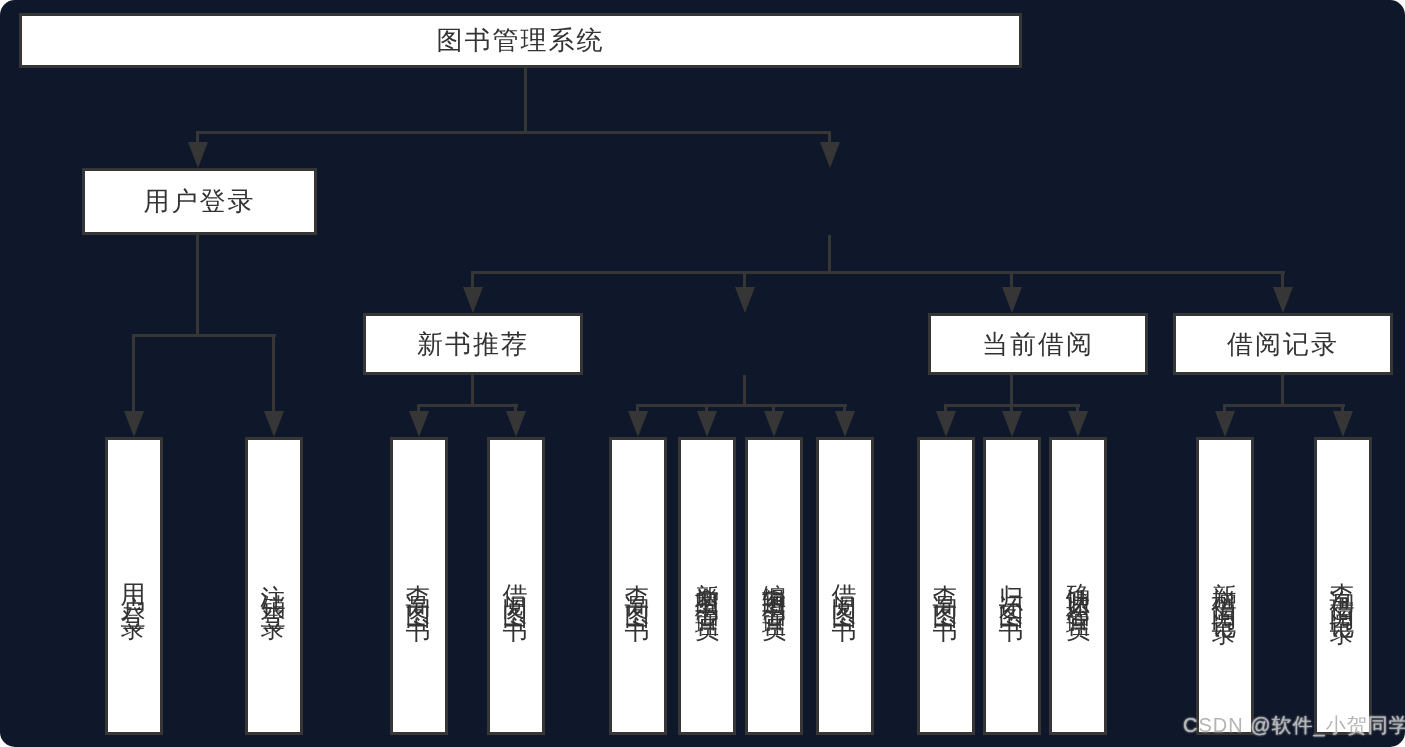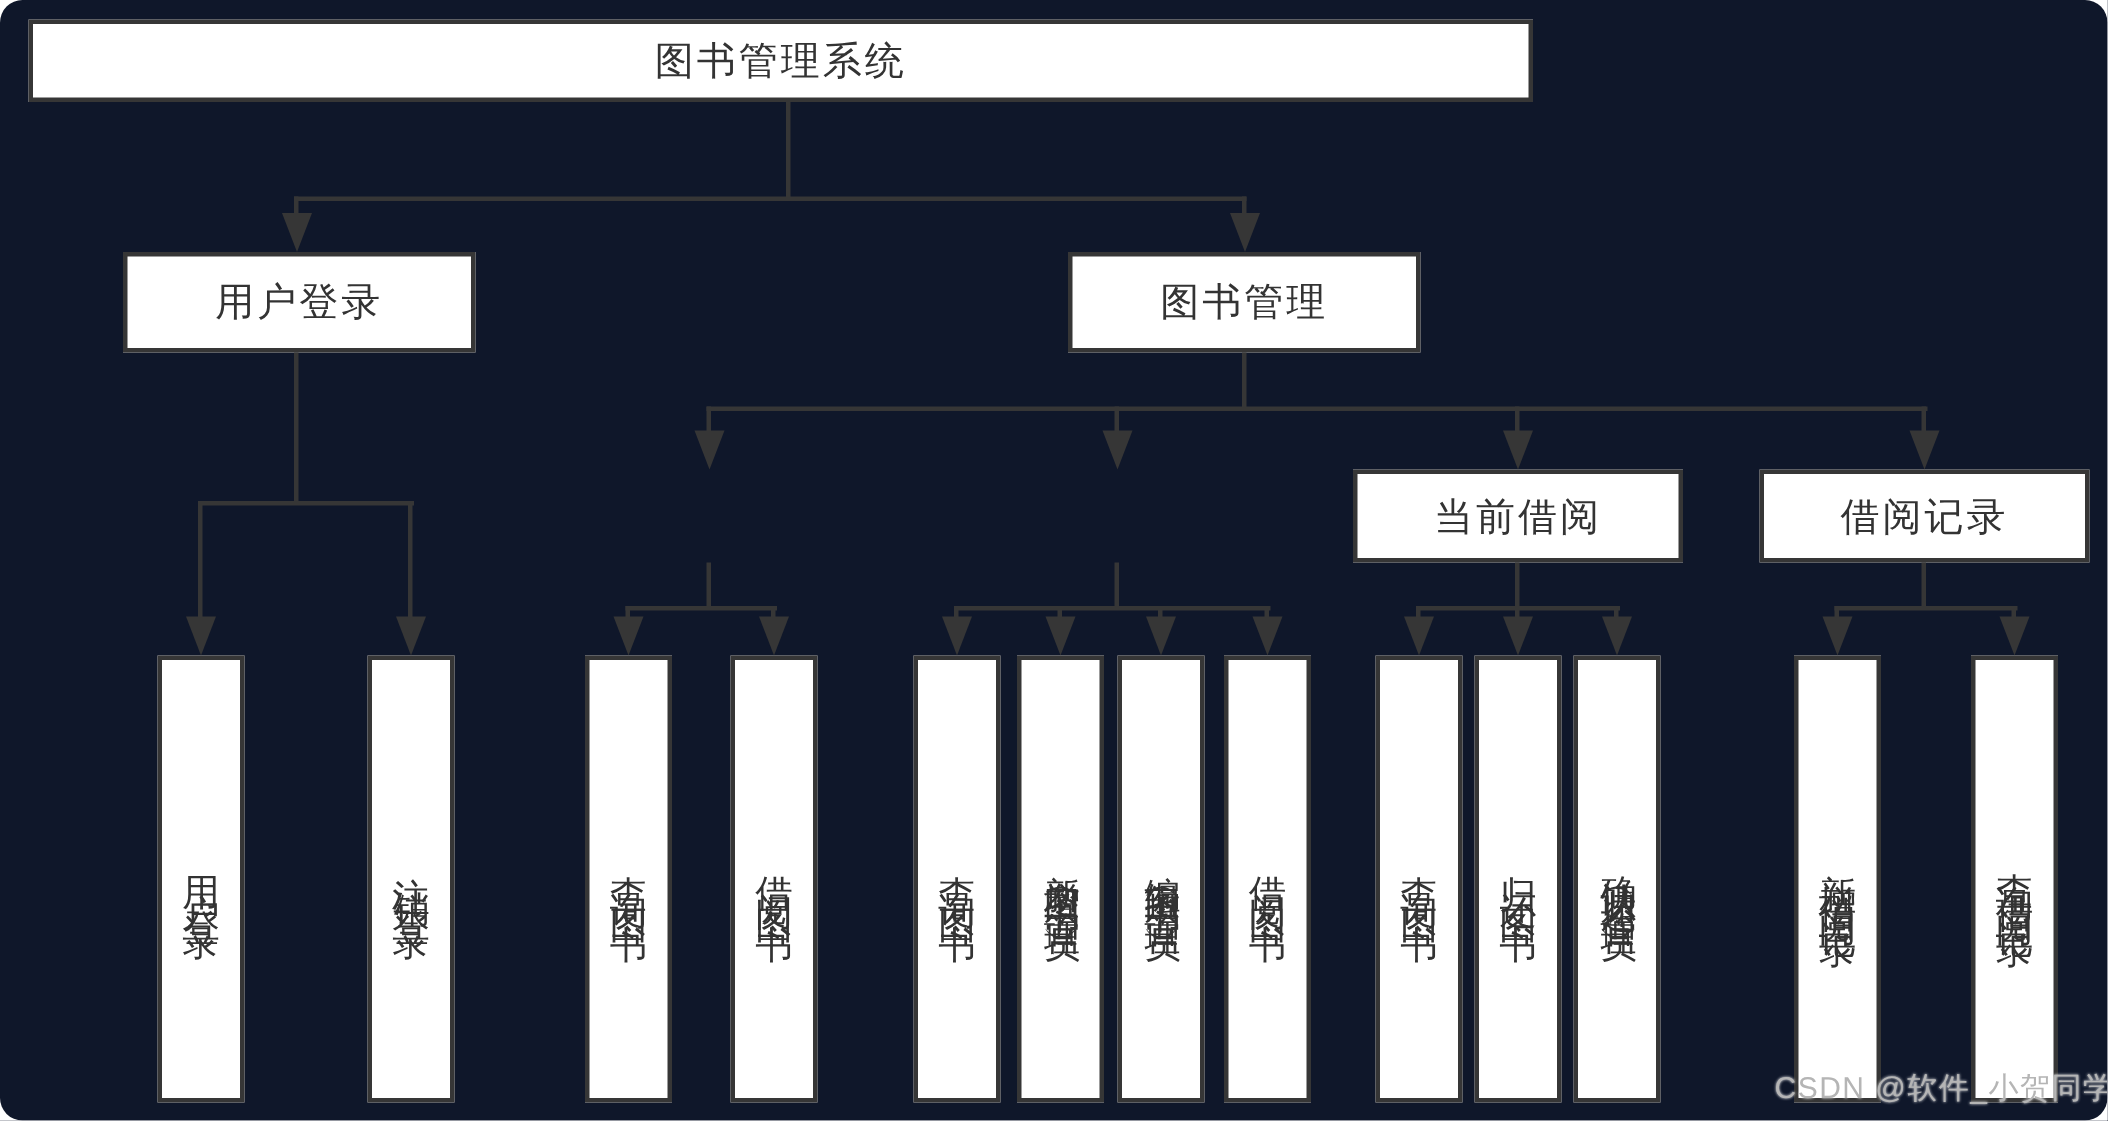--- a/index.html
+++ b/index.html
@@ -42,25 +42,25 @@
 
 <div id="canvas">
 
   <div class="box hbox big" style="left:19px;top:13px;width:1003px;height:55px">
     <span>图书管理系统</span>
   </div>
 
   <div class="box hbox" style="left:82px;top:168px;width:235px;height:67px">
     <span>用户登录</span>
   </div>
-  <div class="box hbox" style="left:712px;top:168px;width:235px;height:67px">
-    <span>图书管理</span>
+
+  <div class="box hbox" style="left:363px;top:313px;width:220px;height:62px">
+    <span>新书推荐</span>
   </div>
-
-  <div class="box hbox" style="left:902px;top:313px;width:220px;height:62px">
+  <div class="box hbox" style="left:928px;top:313px;width:220px;height:62px">
     <span>当前借阅</span>
   </div>
   <div class="box hbox" style="left:1173px;top:313px;width:220px;height:62px">
     <span>借阅记录</span>
   </div>
 
   <div class="box vbox" style="left:105px">
     <span>用户登录</span>
   </div>
   <div class="box vbox" style="left:245px">

